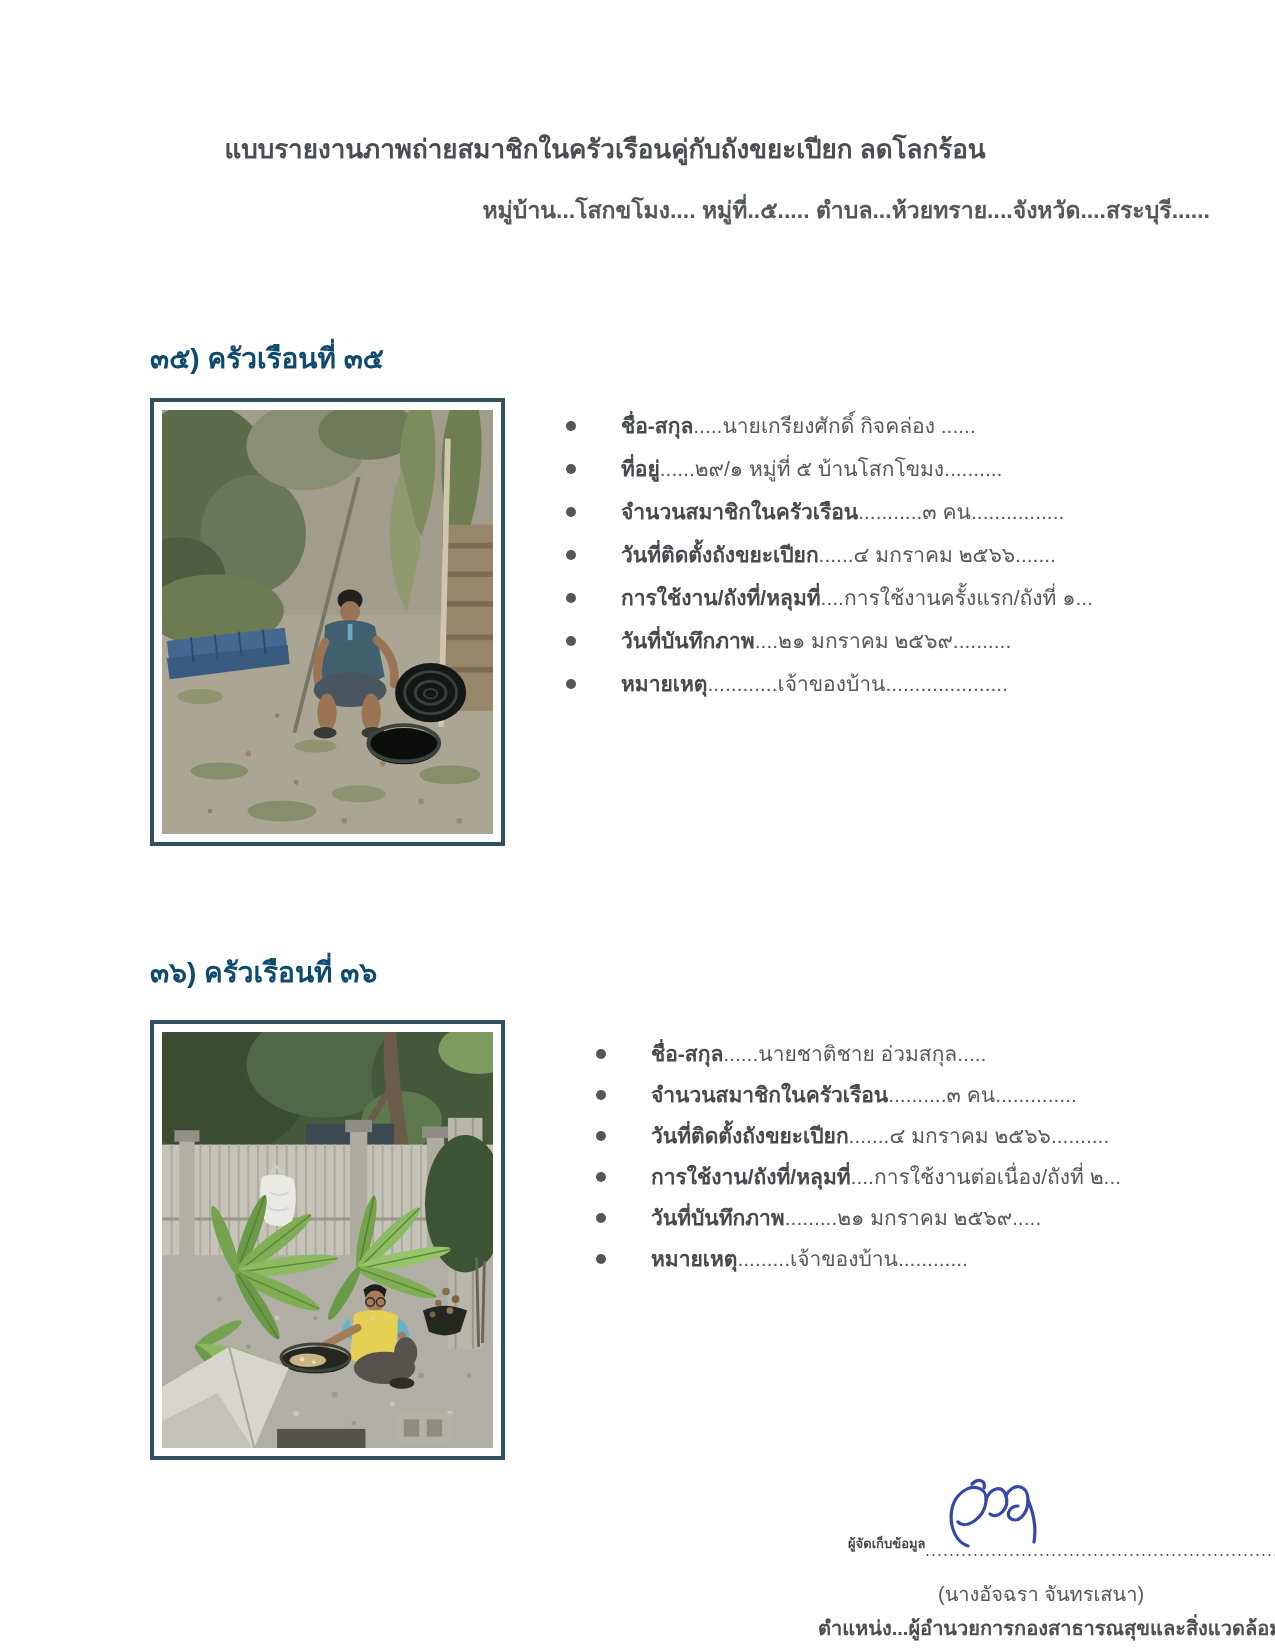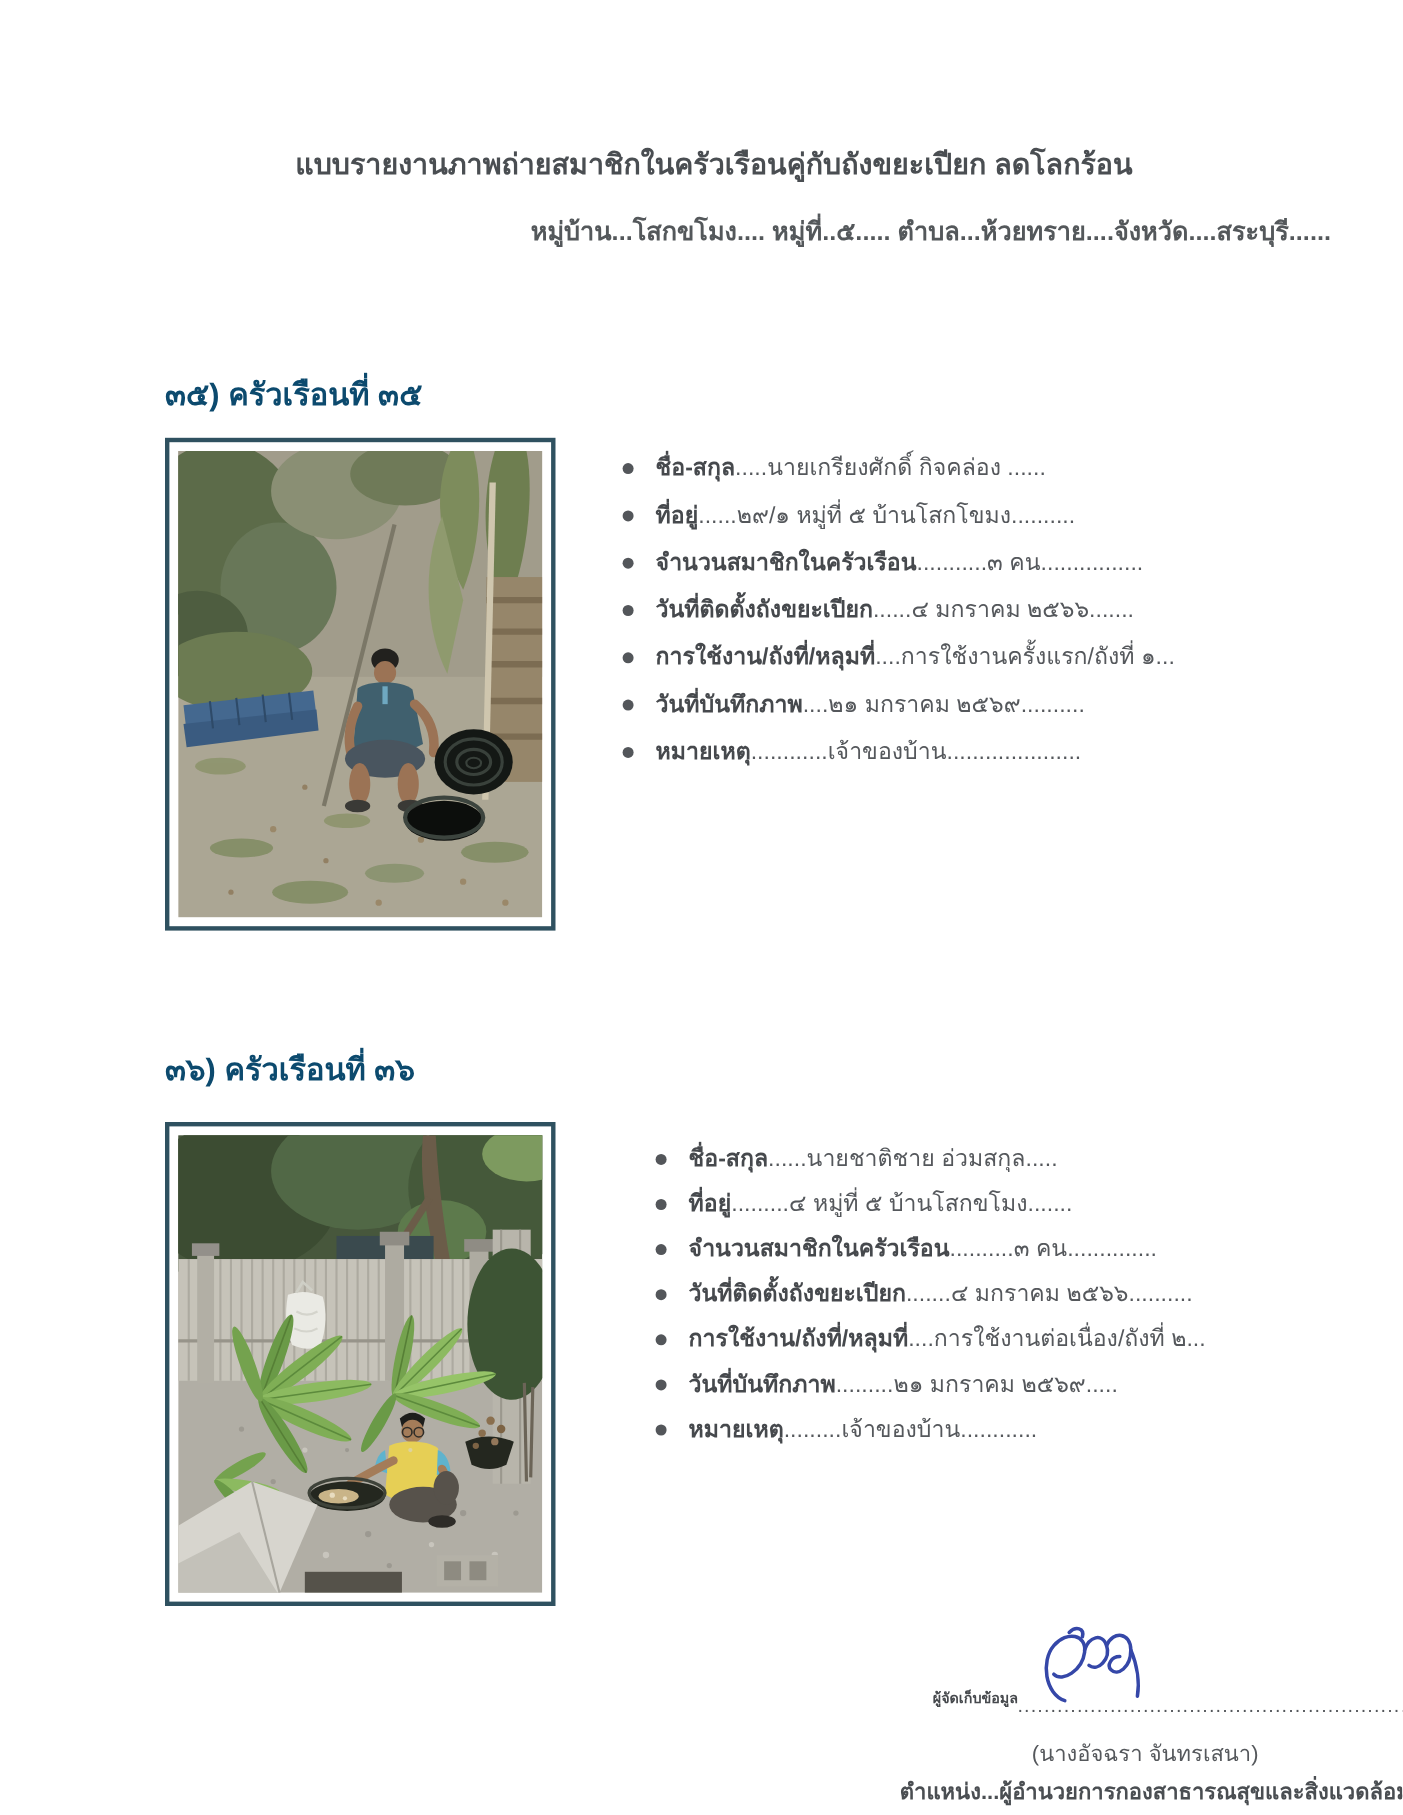--- a/index.html
+++ b/index.html
@@ -2,21 +2,21 @@
 <html><head>
 <meta charset="utf-8">
 <style>
   html,body{margin:0;padding:0;background:#ffffff;}
   .page{
     position:relative;width:1275px;height:1650px;background:#ffffff;overflow:hidden;
     font-family:"Liberation Sans", sans-serif;color:#4d5154;
   }
   .title{
     position:absolute;top:128px;left:0;width:1210px;text-align:center;
-    font-size:26px;font-weight:bold;color:#4a4e52;white-space:nowrap;padding-left:44px;
+    font-size:26px;font-weight:bold;color:#4a4e52;white-space:nowrap;
   }
   .subtitle{
     position:absolute;top:192px;left:0;width:1210px;text-align:right;
     font-size:23px;font-weight:bold;color:#54585b;white-space:nowrap;
   }
   .section-heading{
     position:absolute;left:150px;font-size:28px;font-weight:bold;color:#0c4a6e;white-space:nowrap;
   }
   #heading-35{top:336px;}
   #heading-36{top:950px;}
@@ -27,21 +27,21 @@
   #photo-35{top:398px;width:355px;height:448px;}
   #photo-36{top:1020px;width:355px;height:440px;}
   .photo-frame svg{display:block;width:100%;height:100%;}
   .detail-list{
     position:absolute;list-style:none;margin:0;padding:0;
   }
   #list-35{left:566px;top:414px;}
   #list-36{left:596px;top:1042px;}
   .detail-list li{
     display:flex;align-items:flex-start;white-space:nowrap;
-    height:24px;margin-bottom:19px;font-size:21px;line-height:24px;
+    height:24px;margin-bottom:19px;font-size:21px;line-height:24px;gap:25px;
   }
   #list-36 li{margin-bottom:17px;}
   .bullet{
     flex:0 0 auto;width:10px;height:10px;border-radius:50%;
     background:#53565a;margin:7px 20px 0 0;
   }
   .detail-list .lbl{font-weight:bold;color:#46494d;}
   .detail-list .val{font-weight:normal;color:#55585c;}
   .collector-row{
     position:absolute;left:848px;top:1533px;font-size:13px;white-space:nowrap;
@@ -318,24 +318,20 @@
     </svg>
   </div>
 
   <ul class="detail-list" id="list-36">
     <li>
         <span class="bullet"></span>
         <span><span class="lbl">ชื่อ-สกุล</span><span class="val">......นายชาติชาย อ่วมสกุล.....</span></span>
       </li>
     <li>
         <span class="bullet"></span>
-        <span><span class="lbl">ที่อยู่</span><span class="val">.........๔ หมู่ที่ ๕ บ้านโสกขโมง.......</span></span>
-      </li>
-    <li>
-        <span class="bullet"></span>
         <span><span class="lbl">จำนวนสมาชิกในครัวเรือน</span><span class="val">..........๓ คน..............</span></span>
       </li>
     <li>
         <span class="bullet"></span>
         <span><span class="lbl">วันที่ติดตั้งถังขยะเปียก</span><span class="val">.......๔ มกราคม ๒๕๖๖..........</span></span>
       </li>
     <li>
         <span class="bullet"></span>
         <span><span class="lbl">การใช้งาน/ถังที่/หลุมที่</span><span class="val">....การใช้งานต่อเนื่อง/ถังที่ ๒...</span></span>
       </li>

